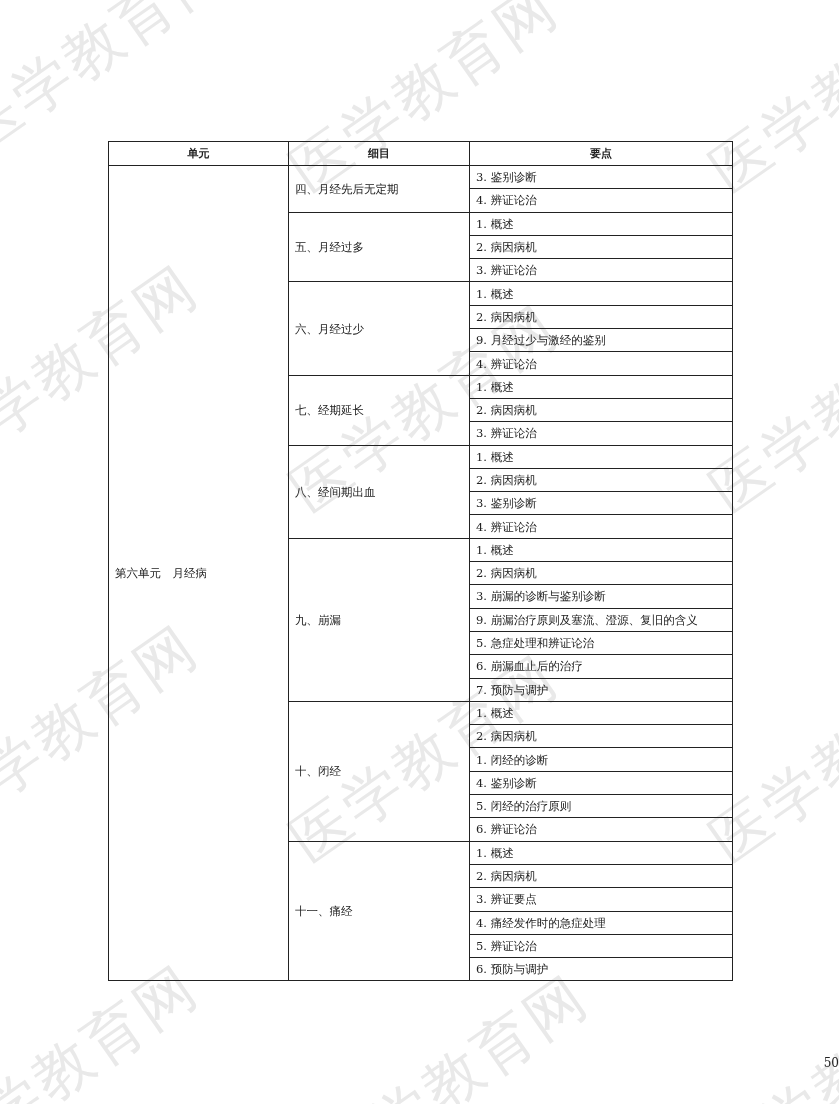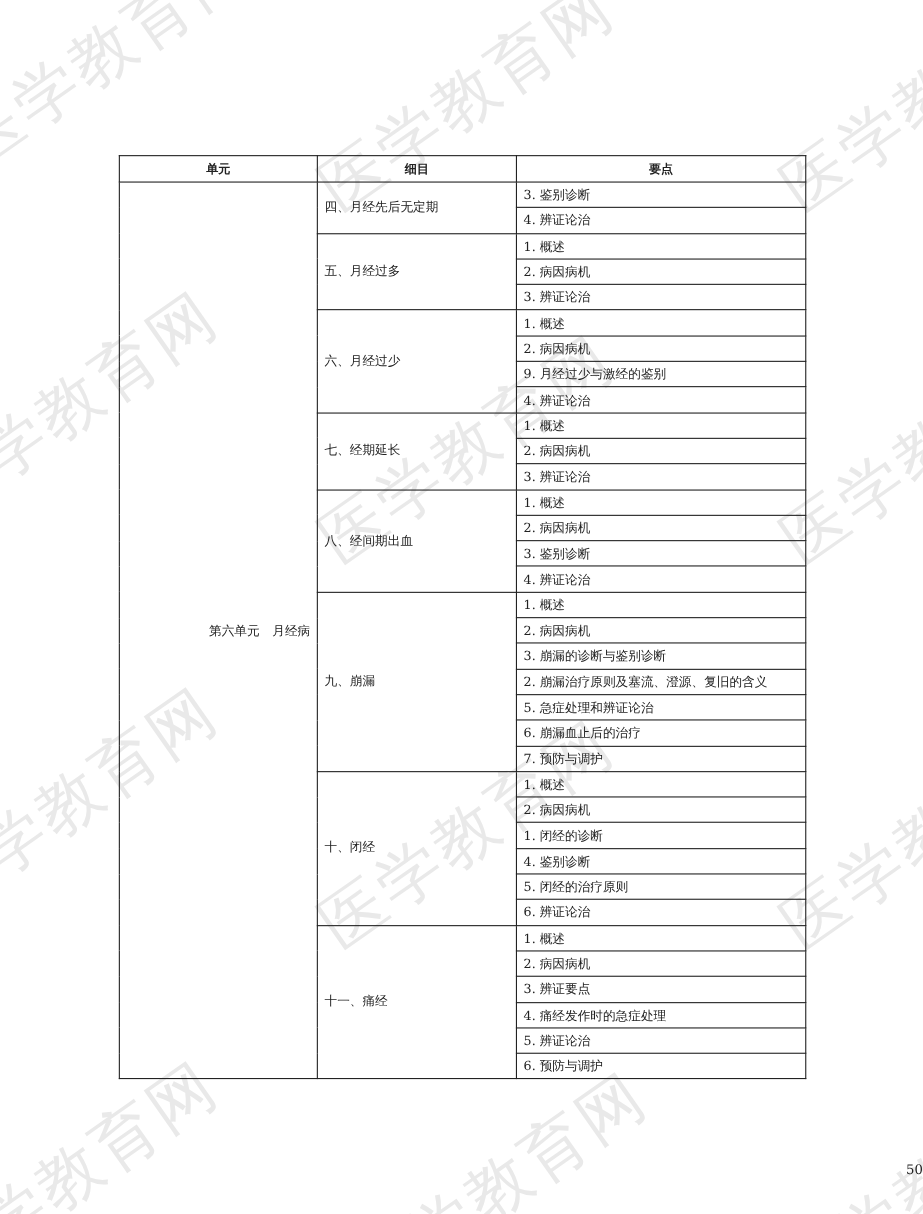--- a/index.html
+++ b/index.html
@@ -15,21 +15,21 @@
   table.syllabus {
     position:absolute; left:108px; top:141px; width:624px;
     border-collapse:collapse; z-index:1; table-layout:fixed;
     border:1.5px solid #111;
     padding-left:25px;
   }
   table.syllabus th, table.syllabus td {
     border:1px solid #222; font-size:11.5px; padding:0 6px; height:22.3px; line-height:22px;
   }
   table.syllabus th { font-weight:bold; text-align:center; height:23px; font-family:"DejaVu Sans","Liberation Sans",sans-serif; font-size:11px; }
-  td.unit { vertical-align:middle;text-align:right; }
+  td.unit { vertical-align:middle; }
   td.item { vertical-align:middle; padding-left:9px;font-family:Liberation Serif, serif; }
   td.point { padding-left:6px;margin-left:40px; }
   .page-num { position:absolute; top:1056px; left:0; width:839px; text-align:right; font-size:12px; z-index:1; }
 </style>
 </head>
 <body>
 
 <div class="wm" style="left:-60px;top:10px;">医学教育网</div>
 <div class="wm" style="left:270px;top:50px;">医学教育网</div>
 <div class="wm" style="left:690px;top:50px;">医学教育网</div>
@@ -115,21 +115,21 @@
         <td class="item" rowspan="7">九、崩漏</td>
         <td class="point">1. 概述</td>
       </tr>
       <tr>
         <td class="point">2. 病因病机</td>
       </tr>
       <tr>
         <td class="point">3. 崩漏的诊断与鉴别诊断</td>
       </tr>
       <tr>
-        <td class="point">2. 崩漏治疗原则及塞流、澄源、复旧的含义</td>
+        <td class="point">9. 崩漏治疗原则及塞流、澄源、复旧的含义</td>
       </tr>
       <tr>
         <td class="point">5. 急症处理和辨证论治</td>
       </tr>
       <tr>
         <td class="point">6. 崩漏血止后的治疗</td>
       </tr>
       <tr>
         <td class="point">7. 预防与调护</td>
       </tr>

